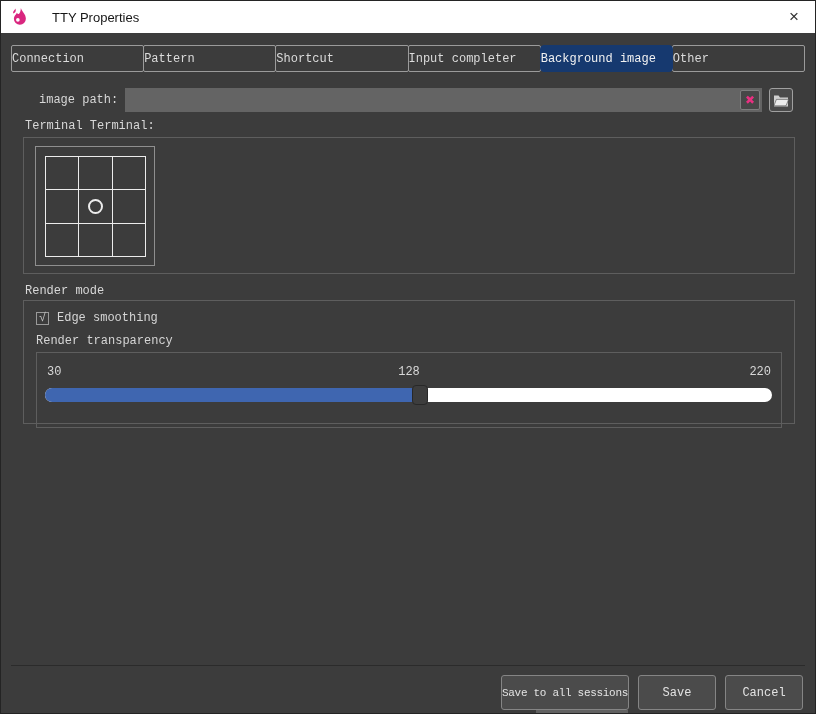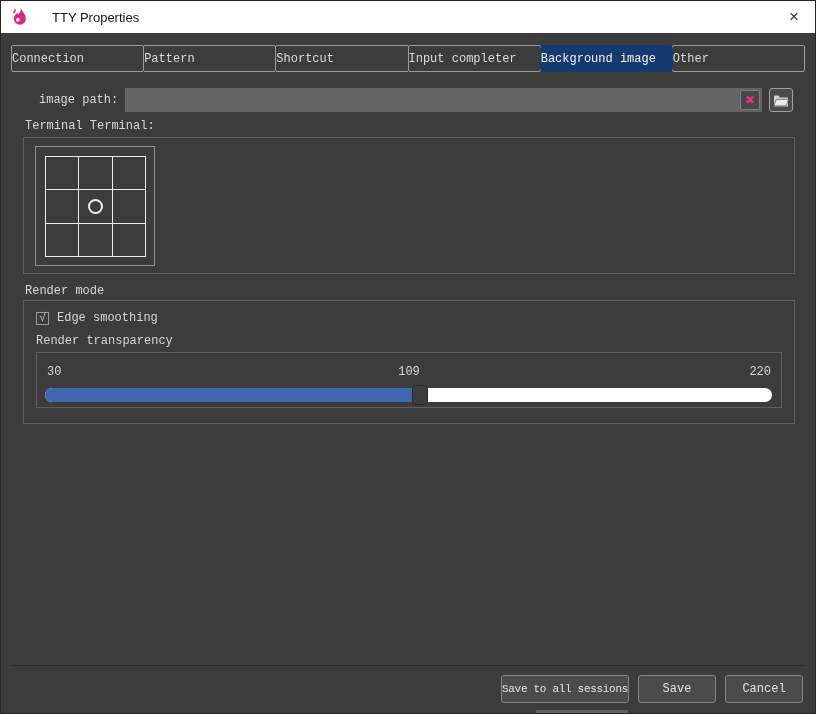--- a/index.html
+++ b/index.html
@@ -106,21 +106,21 @@
   .checkbox{
     width:13px; height:13px; border:1px solid #9a9a9a; background:#3c3c3c;
     display:flex; align-items:center; justify-content:center;
     color:#c2c2c2; font-size:12px; line-height:1; margin-right:8px;
   }
   .check-label{ font-size:12px; color:#d6d6d6; }
   .transparency-label{ position:absolute; left:12px; top:33px; font-size:12px; color:#d6d6d6; }
 
   
   .slider-box{
-    position:absolute; left:12px; top:51px; width:746px; height:56px;
+    position:absolute; left:12px; top:51px; width:746px; height:76px;
     border:1px solid #5e5e5e;
   }
   .slider-labels{ position:absolute; left:0; right:0; top:12px; height:14px; }
   .sl-min{ position:absolute; left:10px; font-size:12px; color:#d8d8d8; }
   .sl-mid{ position:absolute; left:0; right:0; text-align:center; font-size:12px; color:#d8d8d8; }
   .sl-max{ position:absolute; right:10px; font-size:12px; color:#d8d8d8; }
   .slider-track{
     position:absolute; left:8px; right:9px; top:35px; height:14px;
     background:#ffffff; border-radius:7px;
   }
@@ -132,21 +132,21 @@
     position:absolute; left:calc(51.6% - 8px); top:-3px; width:16px; height:20px;
     background:#3d3d3d; border:1px solid #282828; border-radius:4px;
   }
 
   
   .separator{ position:absolute; left:10px; right:10px; top:664px; height:1px; background:#2b2b2b; }
   .footer{
     position:absolute; top:674px; right:12px; display:flex; gap:9px;
   }
   .btn{
-    height:28px; background:#4b4b4b; border:1px solid #858585; border-radius:3px;
+    height:35px; background:#4b4b4b; border:1px solid #858585; border-radius:3px;
     color:#e3e3e3; font-size:12px; font-family:inherit;
     display:flex; align-items:center; justify-content:center; white-space:nowrap;
   }
   .btn-wide{ width:128px; font-size:11px; letter-spacing:-0.3px; }
   .btn-std{ width:78px; }
 
   .bottom-artifact{
     position:absolute; left:535px; bottom:0px; width:92px; height:3px;
     background:rgba(165,165,165,0.35);
   }
@@ -234,21 +234,21 @@
     <div class="check-row">
       <span class="checkbox">√</span>
       <span class="check-label">Edge smoothing</span>
     </div>
 
     <div class="transparency-label">Render transparency</div>
 
     <div class="slider-box">
       <div class="slider-labels">
         <span class="sl-min">30</span>
-        <span class="sl-mid">109</span>
+        <span class="sl-mid">128</span>
         <span class="sl-max">220</span>
       </div>
       <div class="slider-track">
         <div class="slider-fill"></div>
         <div class="slider-handle"></div>
       </div>
     </div>
   </div>
 
   <div class="separator"></div>

